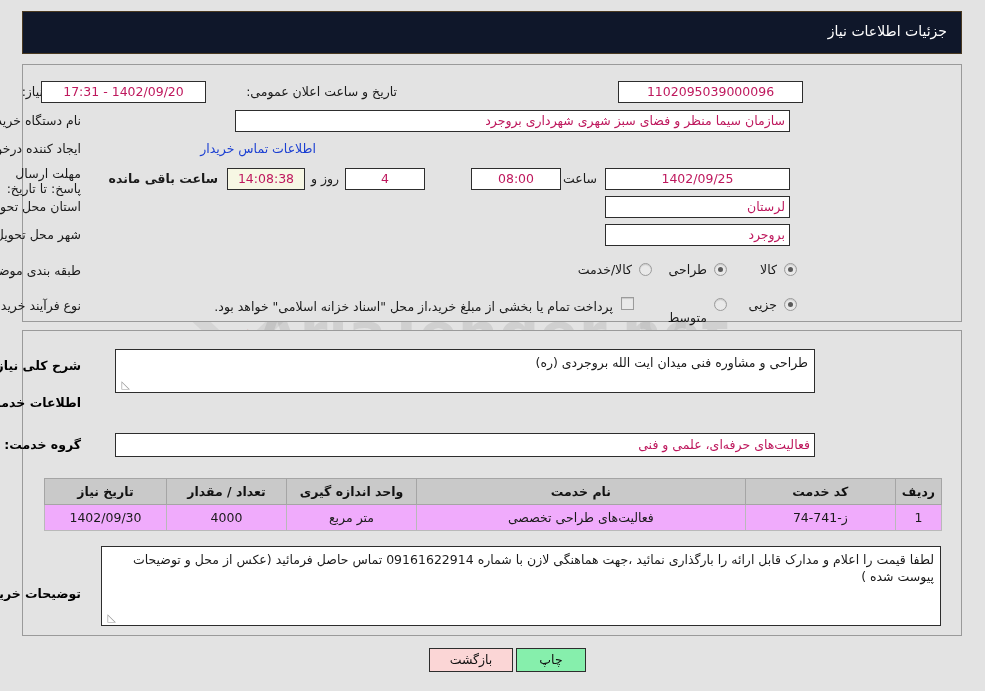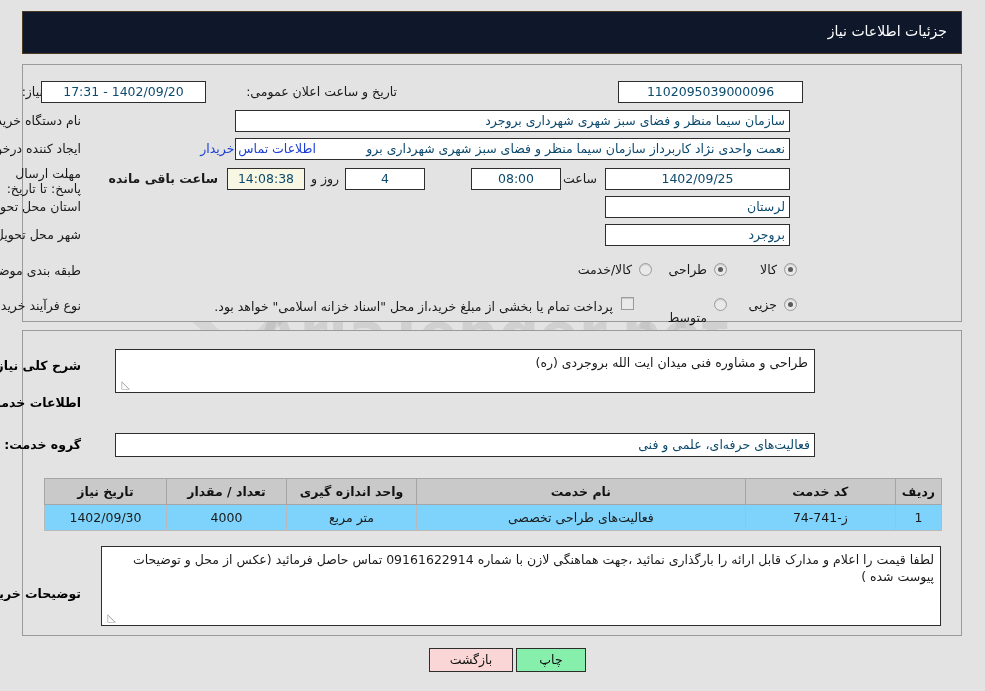--- a/index.html
+++ b/index.html
@@ -108,21 +108,21 @@
     color: #000;
     font-weight: bold;
     white-space: nowrap;
     line-height: 15px;
   }
   .fld {
     position: absolute;
     background: #ffffff;
     border: 1px solid #2d2d2d;
     font-size: 12.5px;
-    color: #0c4a6e;
+    color: #be185d;
     line-height: 20px;
     height: 22px;
     padding: 0 4px;
     overflow: hidden;
     white-space: nowrap;
     text-overflow: clip;
   }
   .fld.center { text-align: center; }
   .fld.right  { text-align: right; margin-left: 40px; }
   .fld.cream  { background: #f7f7e4; }
@@ -203,21 +203,21 @@
     background: #c9c9c9;
     border: 1px solid #a5a5a5;
     color: #121212;
     font-weight: bold;
     height: 26px;
     padding: 0 6px;
     text-align: center;
     white-space: nowrap;
   }
   .tbl td {
-    background: #7dd3fc;
+    background: #f0abfc;
     border: 1px solid #b9b9b9;
     color: #1a1a1a;
     height: 26px;
     padding: 0 6px;
     text-align: center;
     white-space: nowrap;
   }
 
   
   .btn {
@@ -257,21 +257,20 @@
   <span class="lbl" style="right:904px; top:84px; z-index:5;">شماره نیاز:</span>
   <div class="fld center" style="right:182px; top:81px; width:185px; z-index:5;">1102095039000096</div>
 
   <span class="lbl" style="right:588px; top:84px; z-index:5;">تاریخ و ساعت اعلان عمومی:</span>
   <div class="fld center" style="right:779px; top:81px; width:165px; z-index:5;">1402/09/20 - 17:31</div>
 
   <span class="lbl" style="right:904px; top:113px; z-index:5;">نام دستگاه خریدار:</span>
   <div class="fld right" style="right:195px; top:110px; width:555px; z-index:5;">سازمان سیما منظر و فضای سبز شهری شهرداری بروجرد</div>
 
   <span class="lbl" style="right:904px; top:141px; z-index:5;">ایجاد کننده درخواست:</span>
-  <div class="fld right" style="right:195px; top:138px; width:555px; z-index:5;">نعمت واحدی نژاد کاربرداز سازمان سیما منظر و فضای سبز شهری شهرداری برو</div>
   <a class="link" style="right:669px; top:141px; z-index:6;margin-left:6px;">اطلاعات تماس خریدار</a>
 
   <span class="lbl" style="right:904px; top:166px; width:92px; white-space:normal; z-index:5;">مهلت ارسال پاسخ: تا تاریخ:</span>
   <div class="fld center" style="right:195px; top:168px; width:185px; z-index:5;">1402/09/25</div>
   <span class="lbl" style="right:388px; top:171px; z-index:5;">ساعت</span>
   <div class="fld center" style="right:424px; top:168px; width:90px; z-index:5;">08:00</div>
   <div class="fld center" style="right:560px; top:168px; width:80px; z-index:5;">4</div>
   <span class="lbl" style="right:646px; top:171px; z-index:5;">روز و</span>
   <div class="fld cream center" style="right:680px; top:168px; width:78px; z-index:5;">14:08:38</div>
   <span class="lbl" style="right:767px; top:171px; z-index:5;font-weight:bold;">ساعت باقی مانده</span>

